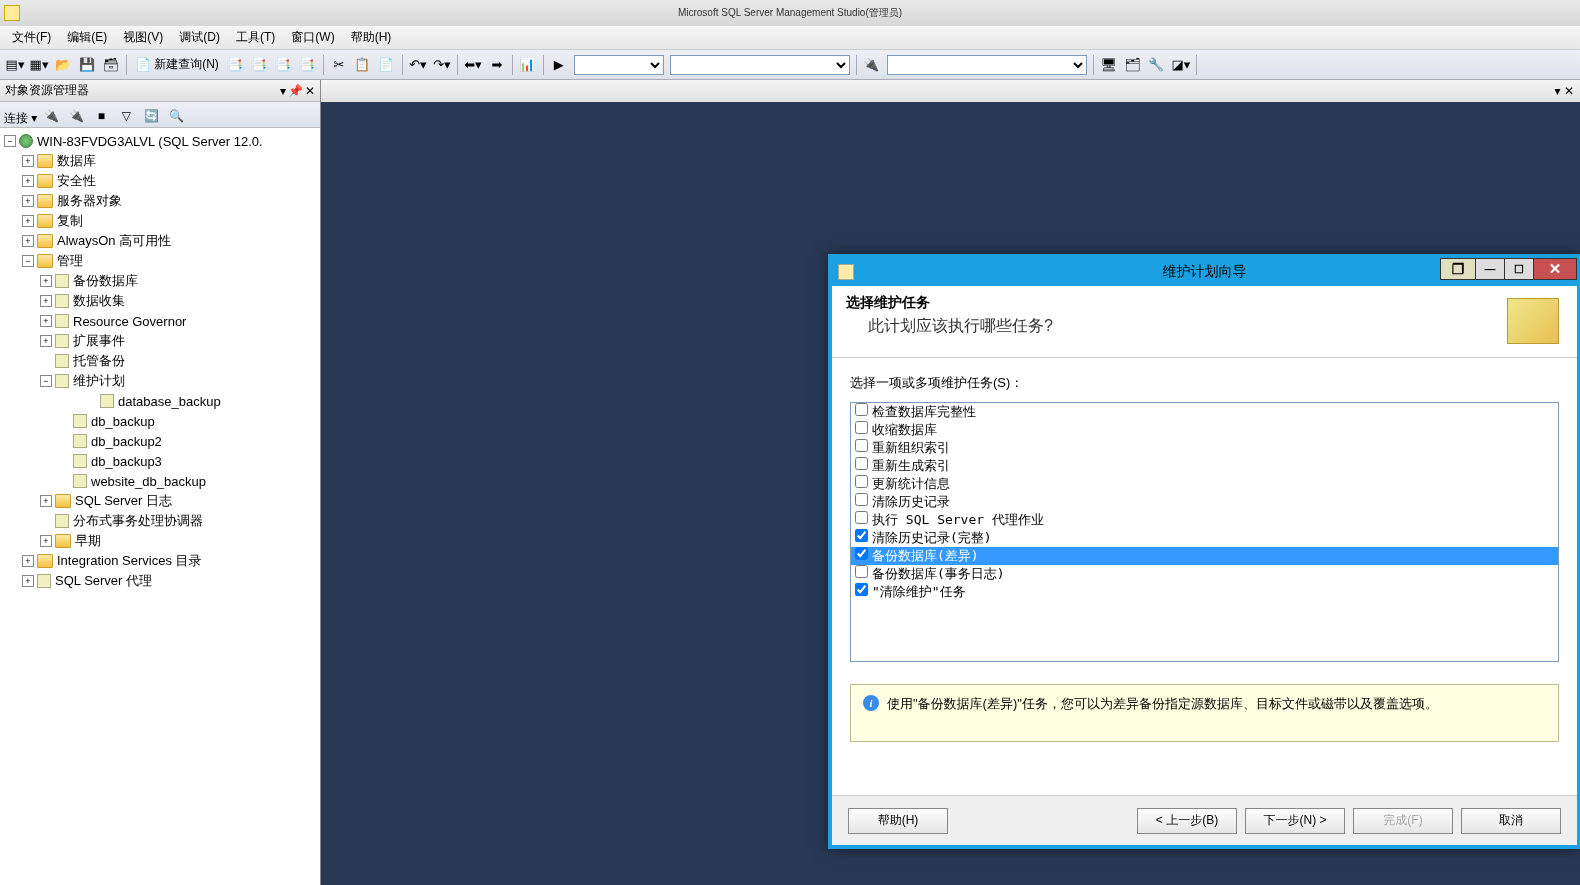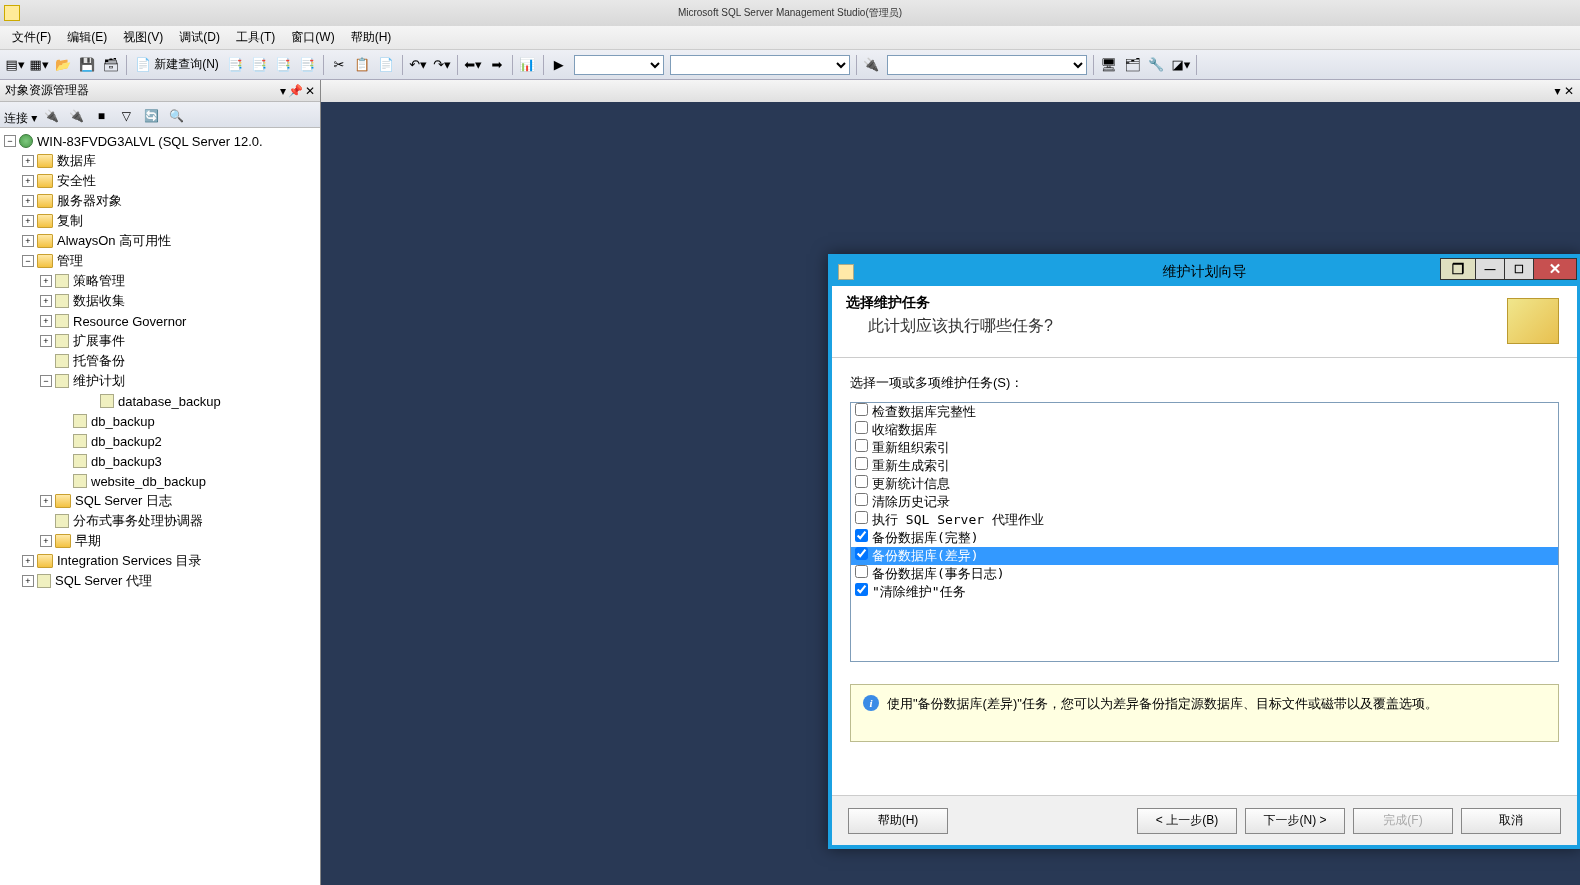--- a/index.html
+++ b/index.html
@@ -226,21 +226,21 @@
           <span>AlwaysOn 高可用性</span>
         </div>
       <div class="tree-node" style="padding-left:22px">
           <span class="tree-toggle">−</span>
           <span class="folder-icon"></span>
           <span>管理</span>
         </div>
       <div class="tree-node" style="padding-left:40px">
           <span class="tree-toggle">+</span>
           <span class="item-icon"></span>
-          <span>策略管理</span>
+          <span>备份数据库</span>
         </div>
       <div class="tree-node" style="padding-left:40px">
           <span class="tree-toggle">+</span>
           <span class="item-icon"></span>
           <span>数据收集</span>
         </div>
       <div class="tree-node" style="padding-left:40px">
           <span class="tree-toggle">+</span>
           <span class="item-icon"></span>
           <span>Resource Governor</span>
@@ -363,21 +363,21 @@
             <div class="task-item">
               <input type="checkbox" style="">
               <span>清除历史记录</span>
             </div>
             <div class="task-item">
               <input type="checkbox" style="">
               <span>执行 SQL Server 代理作业</span>
             </div>
             <div class="task-item">
               <input type="checkbox" checked="" style="">
-              <span>备份数据库(完整)</span>
+              <span>清除历史记录(完整)</span>
             </div>
             <div class="task-item selected">
               <input type="checkbox" checked="" style="">
               <span>备份数据库(差异)</span>
             </div>
             <div class="task-item">
               <input type="checkbox" style="">
               <span>备份数据库(事务日志)</span>
             </div>
             <div class="task-item">

